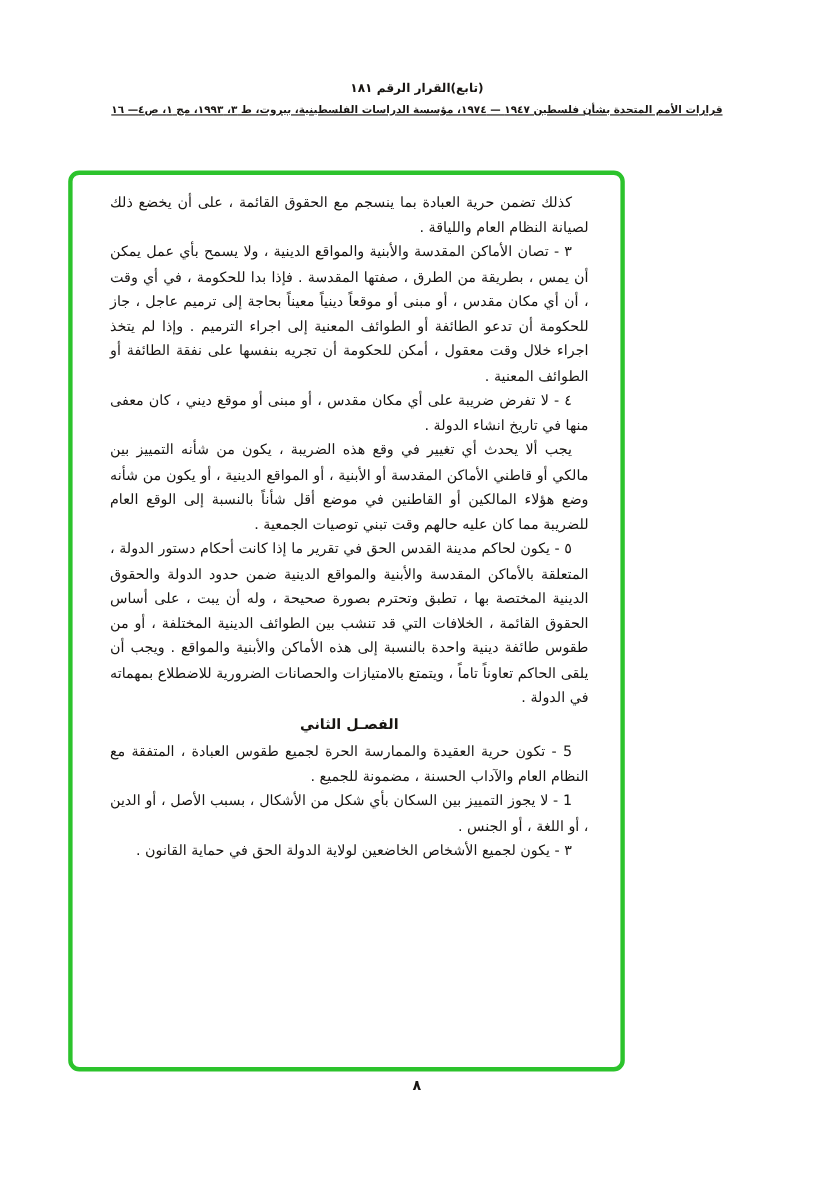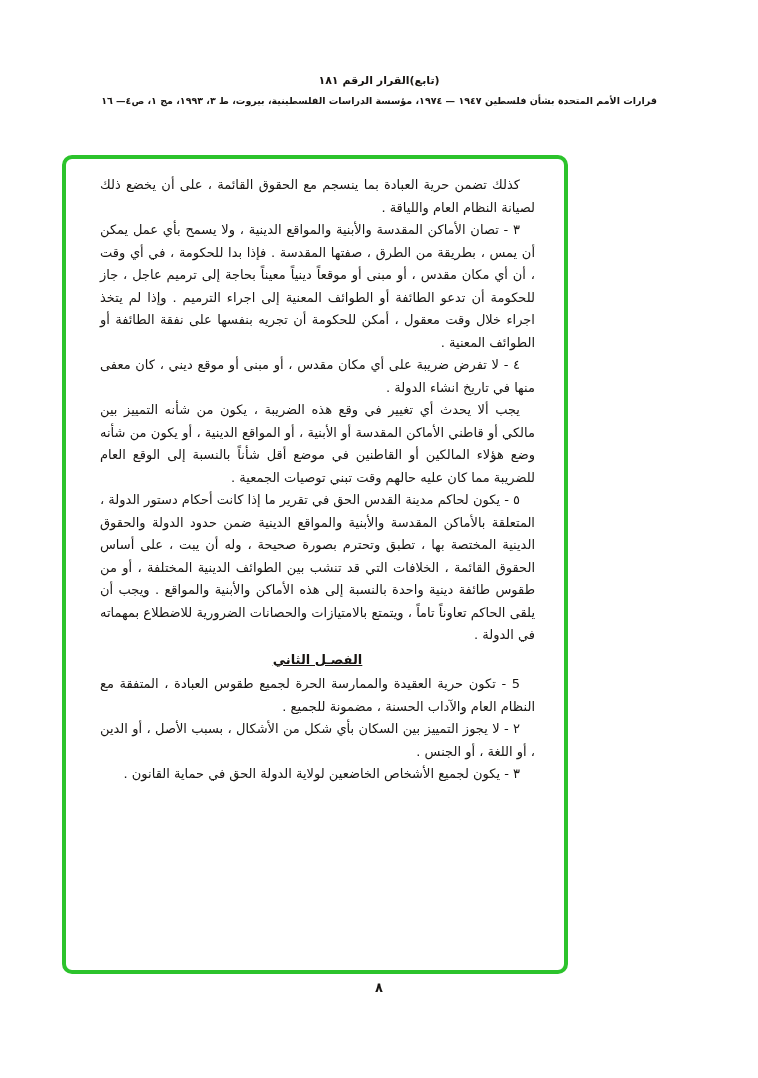--- a/index.html
+++ b/index.html
@@ -29,20 +29,21 @@
     font-size: 11px;
     font-weight: bold;
     direction: rtl;
   }
   .citation {
     margin-top: 8px;
     font-size: 9.5px;
     font-weight: bold;
     direction: rtl;
     white-space: nowrap;
+    text-decoration: underline;
   }
   .green-box {
     position: absolute;
     left: 62px;
     top: 155px;
     width: 506px;
     height: 819px;
     border: 4px solid var(--green, #2cc32c);
     border-radius: 10px;
     background: #ffffff;
@@ -59,21 +60,20 @@
   }
   .para {
     text-indent: 15px;
     margin: 0;
   }
   .chapter {
     text-align: center;
     font-weight: bold;
     text-indent: 0;
     margin: 2px 0;
-    text-decoration: underline;
   }
   .page-number {
     position: absolute;
     top: 980px;
     left: 0;
     width: 100%;
     text-align: center;
     font-size: 13px;
     font-weight: bold;
   }
@@ -90,20 +90,20 @@
 
   <div class="green-box">
     <div class="text-col" lang="ar">
       <p class="para">كذلك تضمن حرية العبادة بما ينسجم مع الحقوق القائمة ، على أن يخضع ذلك لصيانة النظام العام واللياقة .</p>
       <p class="para">٣ - تصان الأماكن المقدسة والأبنية والمواقع الدينية ، ولا يسمح بأي عمل يمكن أن يمس ، بطريقة من الطرق ، صفتها المقدسة . فإذا بدا للحكومة ، في أي وقت ، أن أي مكان مقدس ، أو مبنى أو موقعاً دينياً معيناً بحاجة إلى ترميم عاجل ، جاز للحكومة أن تدعو الطائفة أو الطوائف المعنية إلى اجراء الترميم . وإذا لم يتخذ اجراء خلال وقت معقول ، أمكن للحكومة أن تجريه بنفسها على نفقة الطائفة أو الطوائف المعنية .</p>
       <p class="para">٤ - لا تفرض ضريبة على أي مكان مقدس ، أو مبنى أو موقع ديني ، كان معفى منها في تاريخ انشاء الدولة .</p>
       <p class="para">يجب ألا يحدث أي تغيير في وقع هذه الضريبة ، يكون من شأنه التمييز بين مالكي أو قاطني الأماكن المقدسة أو الأبنية ، أو المواقع الدينية ، أو يكون من شأنه وضع هؤلاء المالكين أو القاطنين في موضع أقل شأناً بالنسبة إلى الوقع العام للضريبة مما كان عليه حالهم وقت تبني توصيات الجمعية .</p>
       <p class="para">٥ - يكون لحاكم مدينة القدس الحق في تقرير ما إذا كانت أحكام دستور الدولة ، المتعلقة بالأماكن المقدسة والأبنية والمواقع الدينية ضمن حدود الدولة والحقوق الدينية المختصة بها ، تطبق وتحترم بصورة صحيحة ، وله أن يبت ، على أساس الحقوق القائمة ، الخلافات التي قد تنشب بين الطوائف الدينية المختلفة ، أو من طقوس طائفة دينية واحدة بالنسبة إلى هذه الأماكن والأبنية والمواقع . ويجب أن يلقى الحاكم تعاوناً تاماً ، ويتمتع بالامتيازات والحصانات الضرورية للاضطلاع بمهماته في الدولة .</p>
       <p class="para chapter">الفصـل الثاني</p>
       <p class="para">5 - تكون حرية العقيدة والممارسة الحرة لجميع طقوس العبادة ، المتفقة مع النظام العام والآداب الحسنة ، مضمونة للجميع .</p>
-      <p class="para">٢ - لا يجوز التمييز بين السكان بأي شكل من الأشكال ، بسبب الأصل ، أو الدين ، أو اللغة ، أو الجنس .</p>
+      <p class="para">1 - لا يجوز التمييز بين السكان بأي شكل من الأشكال ، بسبب الأصل ، أو الدين ، أو اللغة ، أو الجنس .</p>
       <p class="para">٣ - يكون لجميع الأشخاص الخاضعين لولاية الدولة الحق في حماية القانون .</p>
     </div>
   </div>
 
   <div class="page-number">٨</div>
 
 </div>
 
 </body></html>

